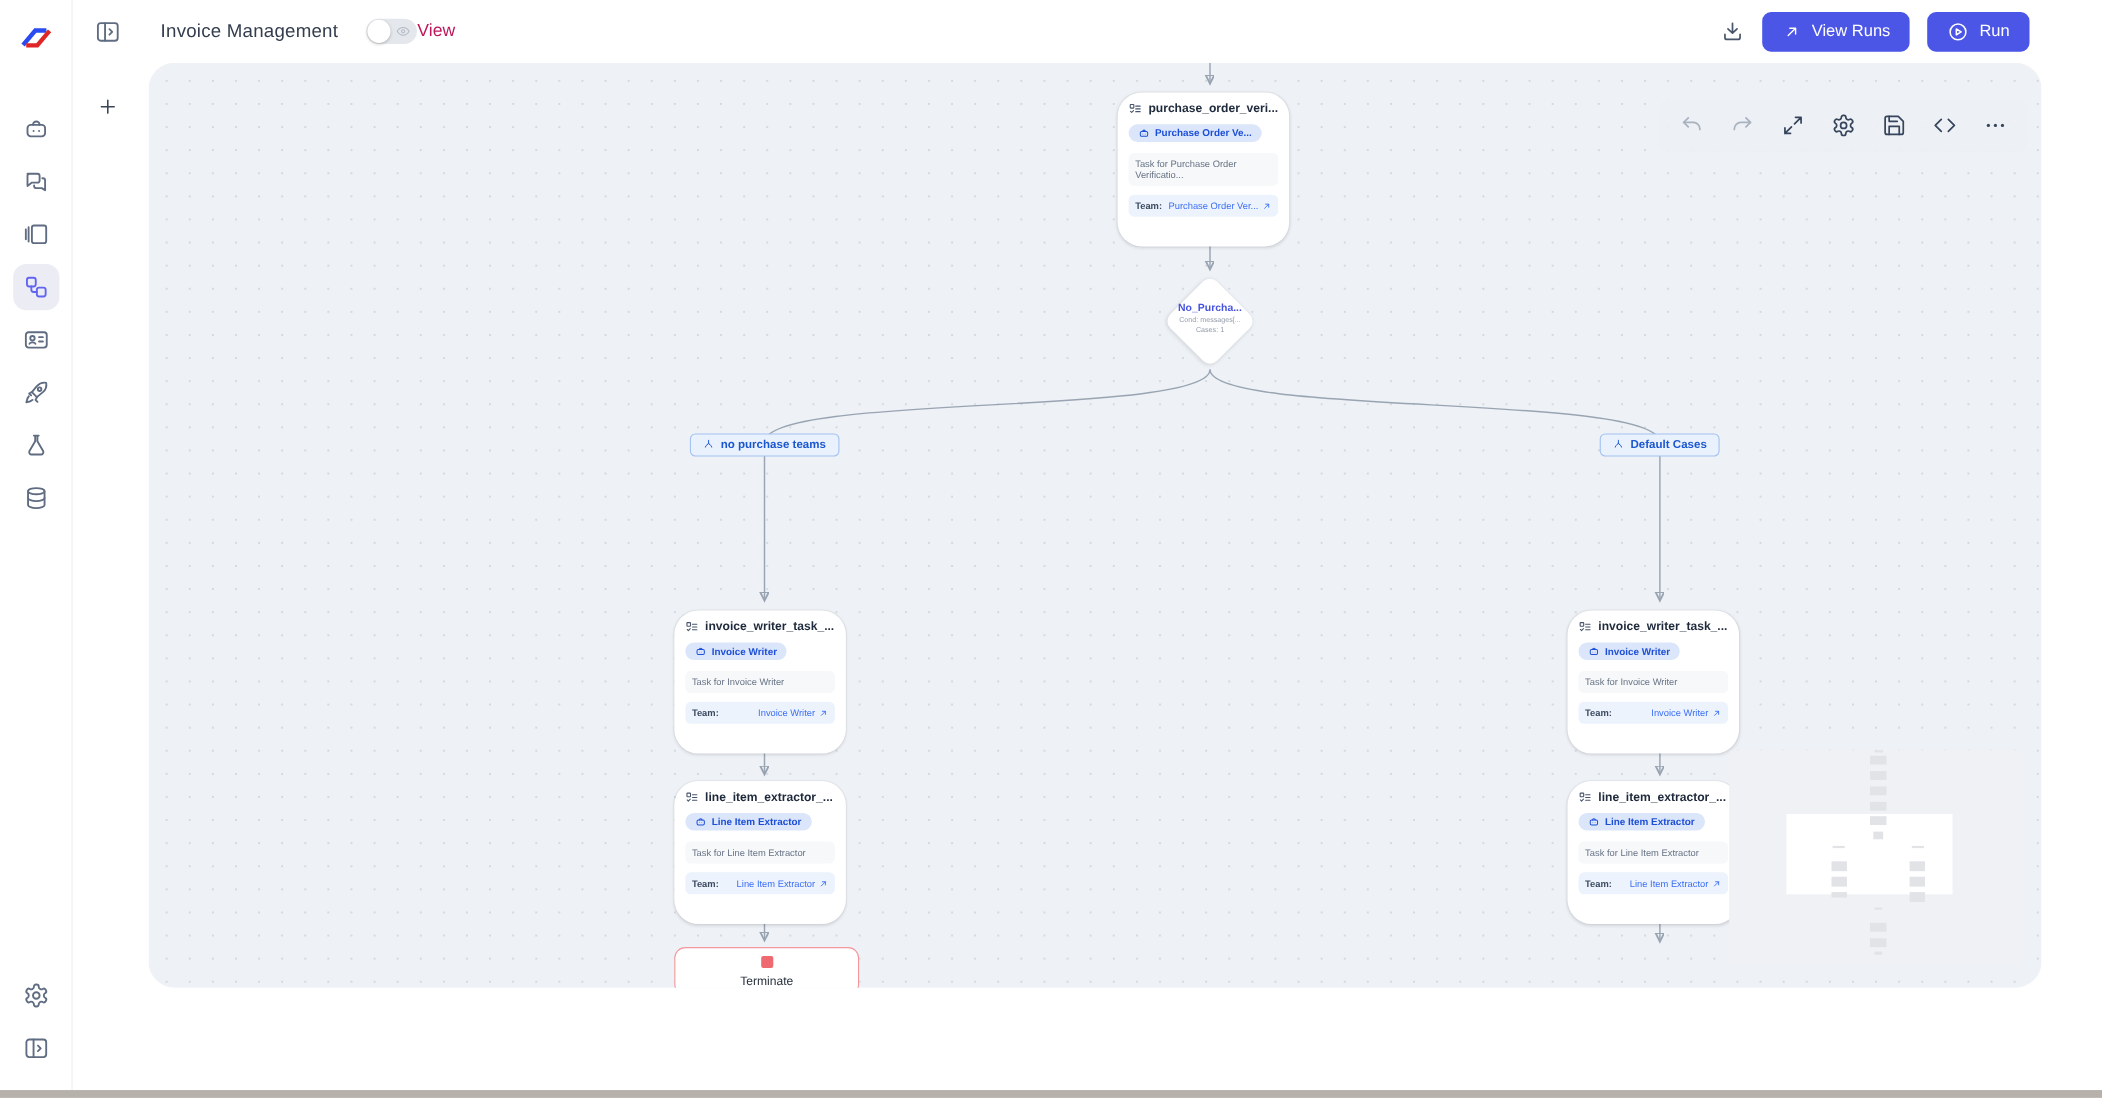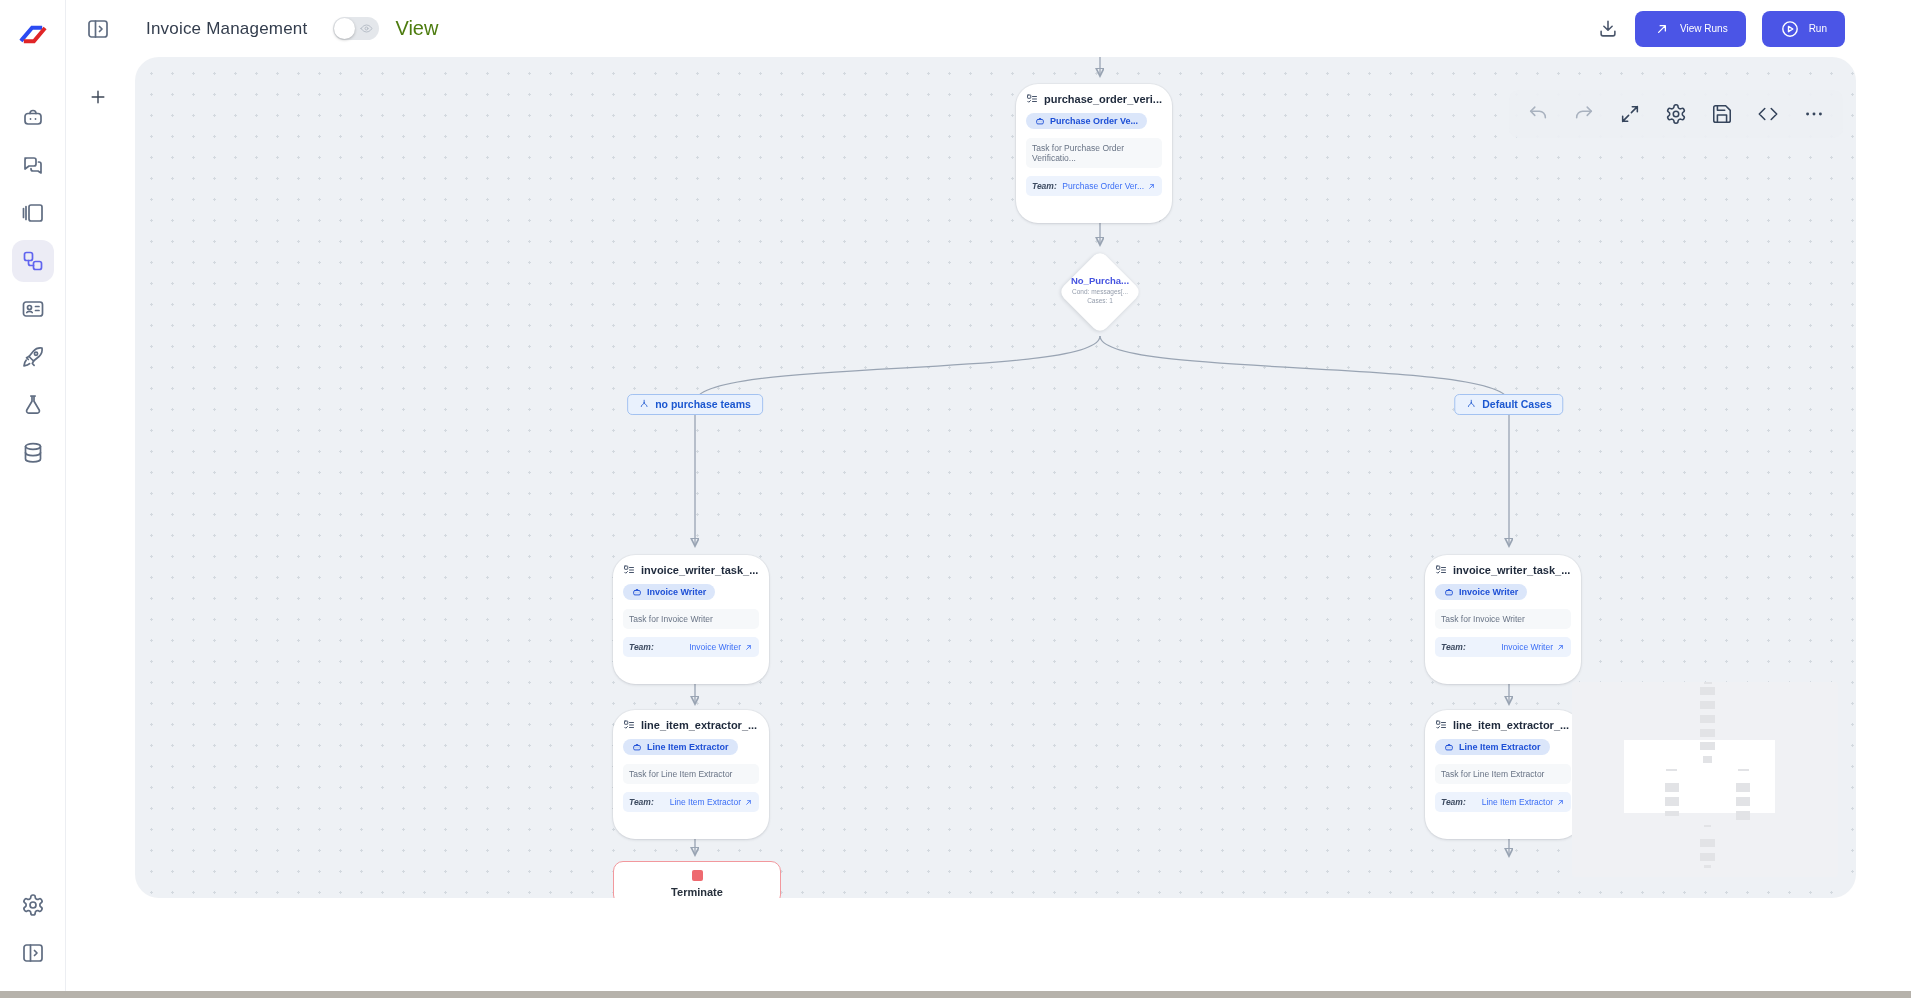--- a/index.html
+++ b/index.html
@@ -26,24 +26,24 @@
   .search input { flex:1; border:none; outline:none; font-size:15px; color:#374151; margin-left:10px; font-family:inherit; background:transparent; }
   .search input::placeholder { color:#9aa1ae; }
   .bell { margin-left:auto; margin-right:32px; color:#2a3442; cursor:pointer; }
   .avatar { width:46px; height:46px; border-radius:50%; background:#8e38b4; color:#fff; font-size:15px; font-weight:700; display:flex; align-items:center; justify-content:center; margin-right:26px; cursor:pointer; }
 
   .pagebar { height:57px; display:flex; align-items:center; padding:0 66px 0 20px; flex-shrink:0; }
   .panel-btn { color:#5f6c81; cursor:pointer; }
   .page-title { margin-left:36px; font-size:17px; font-weight:500; color:#333d4d; letter-spacing:.2px; }
   .toggle { margin-left:26px; width:46px; height:23px; background:#e4e7eb; border-radius:12px; position:relative; cursor:pointer; }
   .toggle .knob { position:absolute; left:1px; top:1px; width:21px; height:21px; background:#fff; border-radius:50%; box-shadow:0 1px 3px rgba(0,0,0,.25); }
-  .view-label { margin-left:16px; font-size:20px; color:#4d7c0f; }
+  .view-label { font-size:16px; color:#be185d; }
   .bar-right { margin-left:auto; display:flex; align-items:center; gap:16px; }
   .dl-btn { color:#49556a; cursor:pointer; }
-  .btn { height:36px; border:none; border-radius:8px; background:#4b55e6; color:#fff; font-size:10px; font-weight:500; display:flex; align-items:center; gap:9px; padding:0 18px; cursor:pointer; font-family:inherit; }
+  .btn { height:36px; border:none; border-radius:8px; background:#4b55e6; color:#fff; font-size:15px; font-weight:500; display:flex; align-items:center; gap:9px; padding:0 18px; cursor:pointer; font-family:inherit; }
 
   
   .canvas-row { flex:1; display:flex; }
   .gutter { width:69px; flex-shrink:0; }
   .plus-btn { margin:30px 0 0 22px; color:#3c4656; cursor:pointer; }
   .canvas { position:relative; width:1721px; height:841px; border-radius:24px; overflow:hidden;
     background-color:#eef1f5;
     background-image:radial-gradient(#d3d9df 1.15px, transparent 1.15px);
     background-size:21px 21px; background-position:6px 6px; }
 
@@ -55,35 +55,35 @@
   .tb.disabled { color:#a9b2bf; }
 
   
   .card { position:absolute; width:156px; background:#fff; border-radius:22px; padding:9px 10px 27px;
     box-shadow:0 1px 3px rgba(16,24,40,.12), 0 0 0 1px rgba(16,24,40,.03); z-index:2; cursor:pointer; }
   .card-head { display:flex; align-items:center; gap:6px; font-size:11px; font-weight:700; color:#1e293b; }
   .card-head .ic { color:#47546b; flex-shrink:0; }
   .card-badge { display:inline-flex; align-items:center; gap:5px; background:#dbe6fa; color:#1d4fd6; font-size:9px; font-weight:700; padding:3px 9px; border-radius:999px; margin-top:8px; }
   .card-desc { margin-top:8px; background:#f6f8fa; border-radius:5px; padding:5px 6px; font-size:8.5px; color:#687385; }
   .card-team { margin-top:8px; background:#edf3fd; border-radius:5px; padding:5px 6px; font-size:8.5px; display:flex; justify-content:space-between; align-items:center; }
-  .card-team .tl { color:#3c4a60; font-weight:700;font-style:italic; }
+  .card-team .tl { color:#3c4a60; font-weight:700; }
   .card-team .lnk { color:#3b6ef5; font-weight:500; display:flex; align-items:center; gap:3px; cursor:pointer; }
 
   .cond { position:absolute; left:965px; top:235px; width:0; height:0; z-index:2; }
   .cond .shape { position:absolute; left:-30px; top:-30px; width:60px; height:60px; background:#fff; border-radius:9px; transform:rotate(45deg); box-shadow:0 1px 4px rgba(16,24,40,.15); cursor:pointer; }
   .cond .txt { position:absolute; left:-45px; top:-17px; width:90px; text-align:center; }
   .cond .t1 { font-size:9.5px; font-weight:700; color:#4553e0; }
   .cond .t2 { font-size:6.5px; color:#939cab; margin-top:2px; }
 
   .branch-label { position:absolute; top:337px; transform:translateX(-50%); display:flex; align-items:center; gap:6px; background:#e9f1fd; border:1px solid #a3c2f1; color:#1b57d0; font-size:10.5px; font-weight:600; padding:3px 11px 4px; border-radius:5px; z-index:3; cursor:pointer; white-space:nowrap; }
   .branch-label .ic { stroke-width:2; }
 
   .terminate { position:absolute; left:478px; top:804px; width:168px; background:#fff; border:1.3px solid #f2989d; border-radius:10px; text-align:center; padding:5px 0 6px; z-index:2; cursor:pointer; }
   .terminate .sq { display:inline-block; width:11px; height:11px; border-radius:2px; background:#ee6a70; }
-  .terminate .tlabel { font-size:11px; font-weight:700; color:#27303c; margin-top:1px; }
+  .terminate .tlabel { font-size:11px; font-weight:400; color:#27303c; margin-top:1px; }
 
   .minimap { position:absolute; right:18px; bottom:21px; width:266px; height:195px; background:#f0f1f4; border-radius:3px; z-index:5; }
   .minimap .vp { position:absolute; background:#ffffff; }
   .minimap .blk { position:absolute; background:#e2e3e6; }
 
   .hscroll { position:absolute; left:0; bottom:0; width:1911px; height:7px; background:#dcd9d4; }
   .hscroll .thumb { position:absolute; left:0; top:0; height:7px; width:1911px; background:#b6b2ab; }
 </style>
 </head>
 <body>

